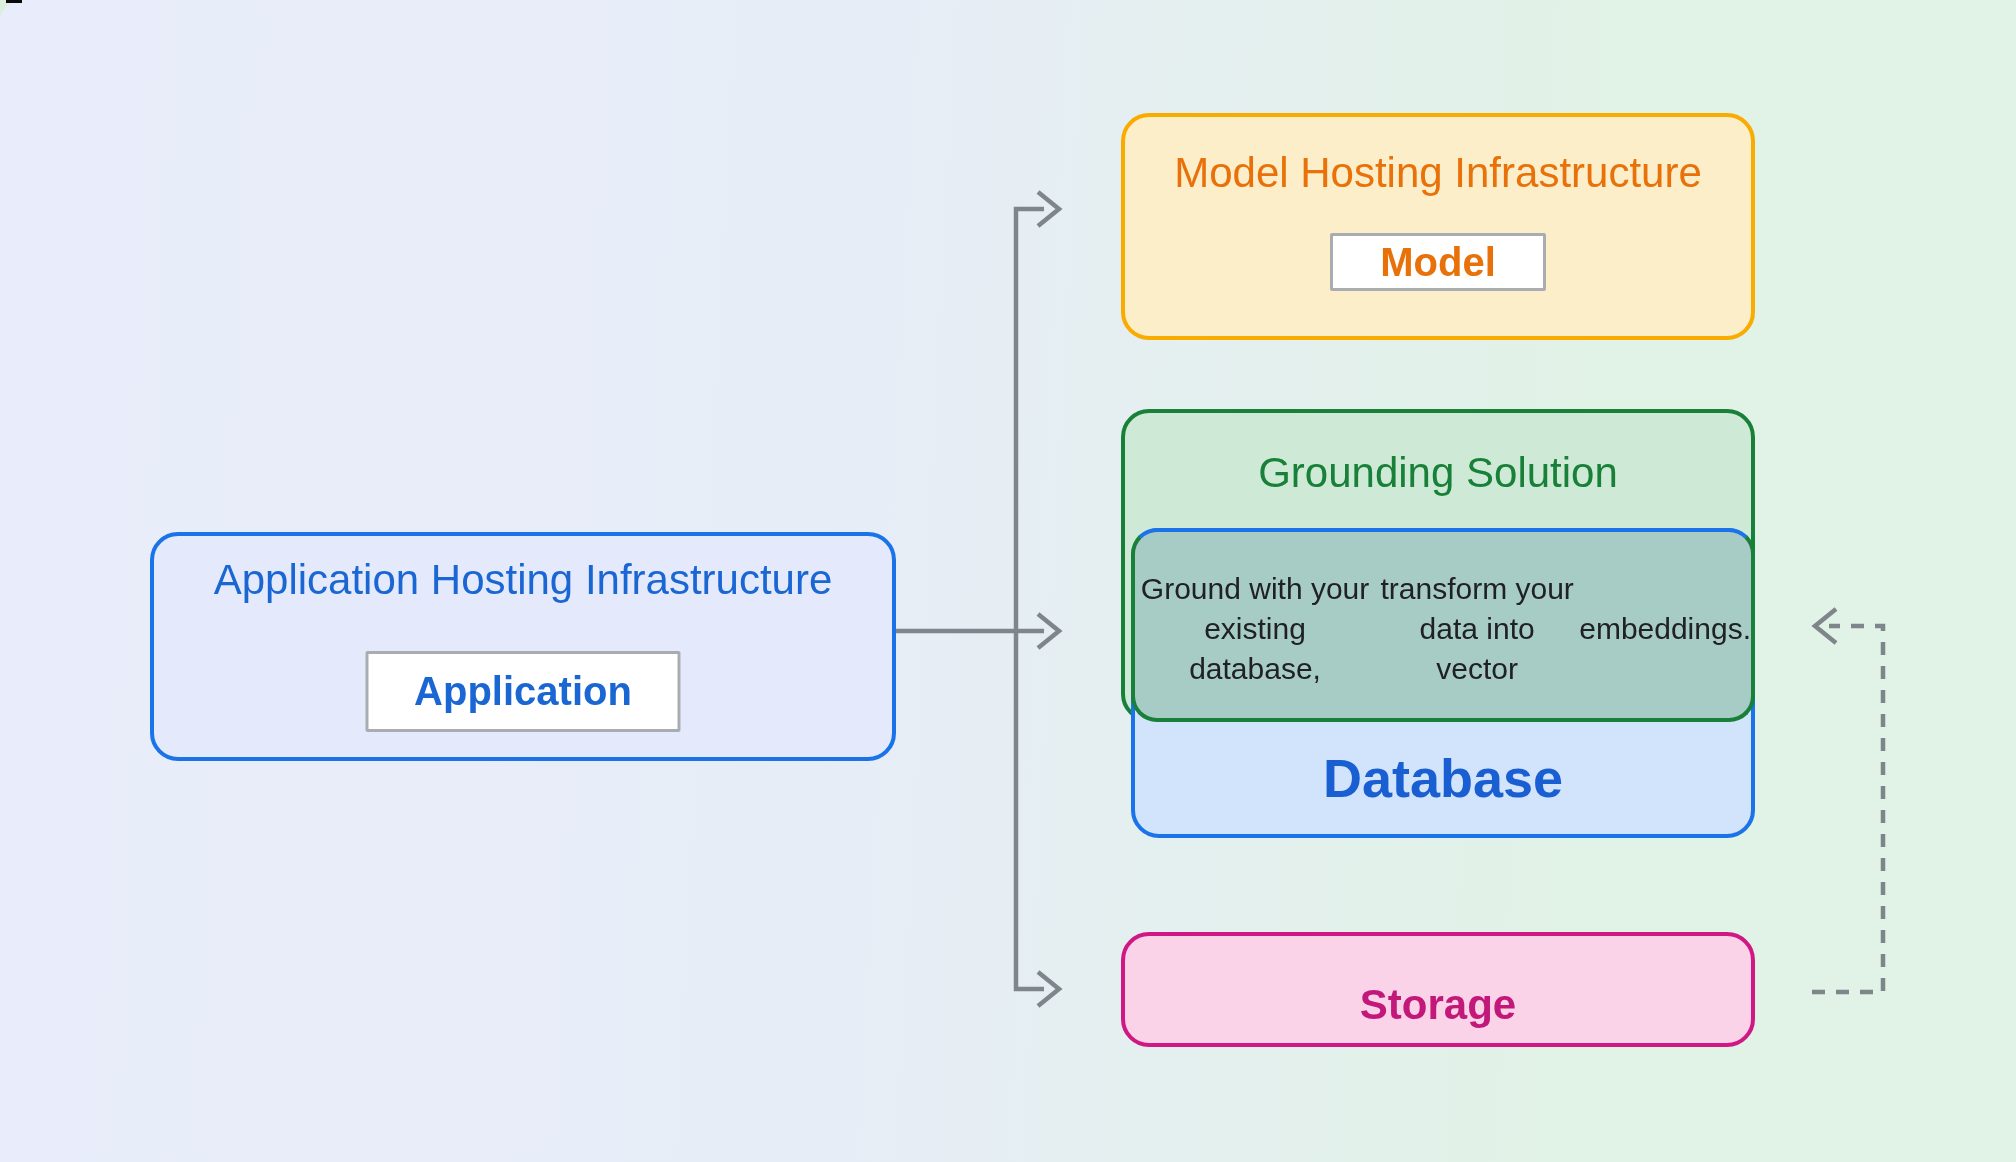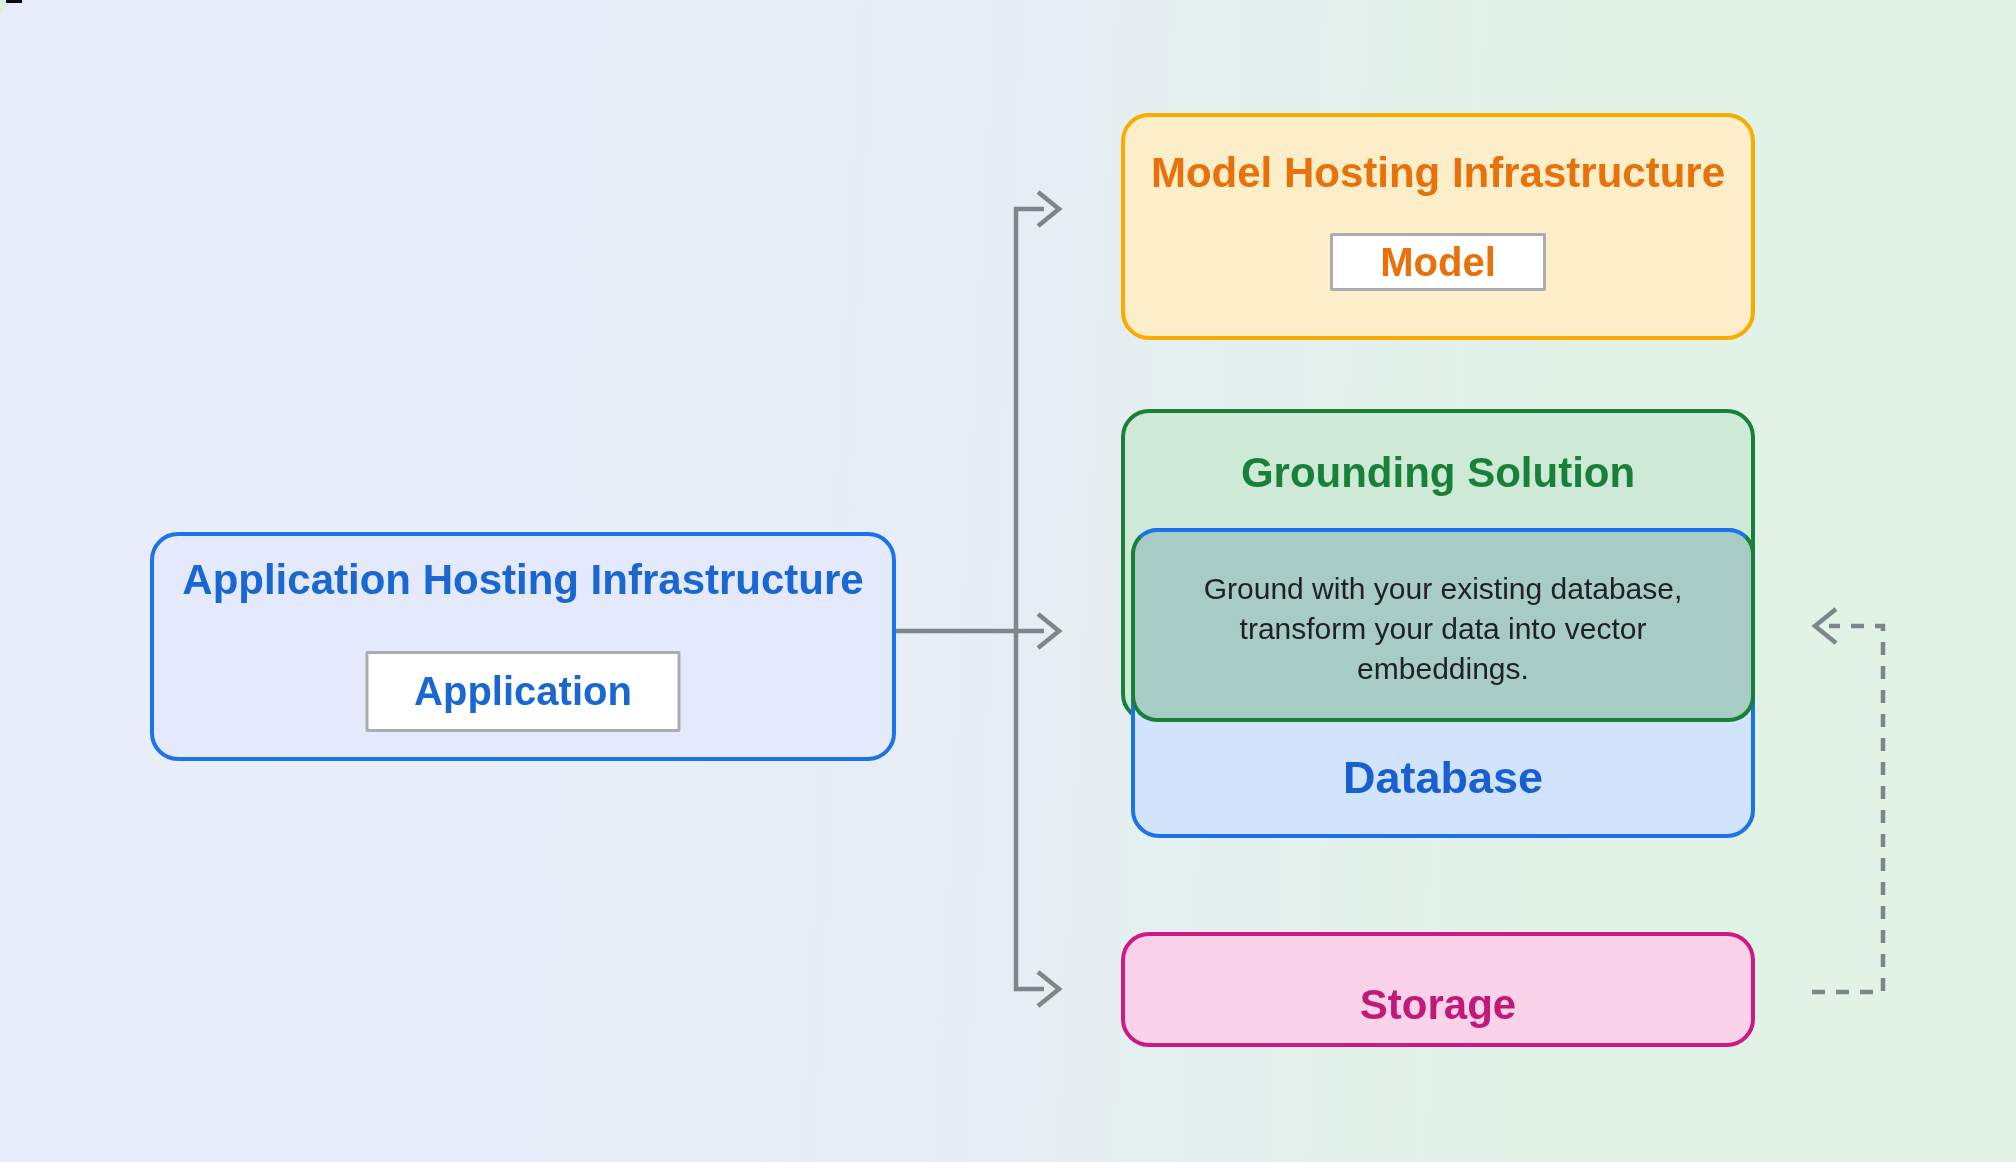--- a/index.html
+++ b/index.html
@@ -39,21 +39,21 @@
     position:relative;width:2016px;height:1162px;
     background:linear-gradient(93deg,var(--panel-left) 0%,var(--panel-mid) 42%,var(--panel-right) 78%,var(--panel-right) 100%);
     border-top-left-radius:22px;
   }
   .corner-artifact{
     position:absolute;left:6px;top:0;width:16px;height:3px;
     background:var(--artifact);
   }
   .box{position:absolute;box-sizing:border-box;}
   .box-title{
-    text-align:center;font-weight:bold;font-size:42px;line-height:48px;
+    text-align:center;font-weight:normal;font-size:42px;line-height:48px;
     letter-spacing:0;
   }
   .chip{
     position:absolute;left:50%;transform:translateX(-50%);
     box-sizing:border-box;background:var(--chip-fill);
     border:3px solid var(--chip-border);border-radius:2px;
     display:flex;align-items:center;justify-content:center;
     font-weight:bold;font-size:40px;
   }
   .app-box{
@@ -75,29 +75,29 @@
     background:var(--ground-fill);border:4px solid var(--ground-border);border-radius:28px;
     padding-top:36px;
   }
   .ground-box .box-title{color:var(--ground-title);}
   .db-box{
     left:1131px;top:528px;width:624px;height:310px;
     background:var(--db-fill);border:4px solid var(--db-border);border-radius:28px;
   }
   .db-label{
     position:absolute;left:0;top:222px;width:100%;
-    text-align:center;font-weight:bold;font-size:45px;line-height:48px;
+    text-align:center;font-weight:bold;font-size:54px;line-height:48px;
     color:var(--db-title);
   }
   .overlap-box{
     left:1131px;top:528px;width:624px;height:194px;
     background:var(--overlap-fill);
     border:4px solid var(--ground-border);border-top-color:var(--db-border);
     border-radius:26px;
-    display:flex;flex-direction:column;align-items:center;justify-content:center;
+    display:flex;flex-direction:row;align-items:center;justify-content:center;
     padding-top:8px;
   }
   .note-line{
     display:block;text-align:center;
     font-size:30px;line-height:40px;color:var(--note-text);font-weight:normal;
   }
   .storage-box{
     left:1121px;top:932px;width:634px;height:115px;
     background:var(--storage-fill);border:4px solid var(--storage-border);border-radius:28px;
     display:flex;align-items:center;justify-content:center;

